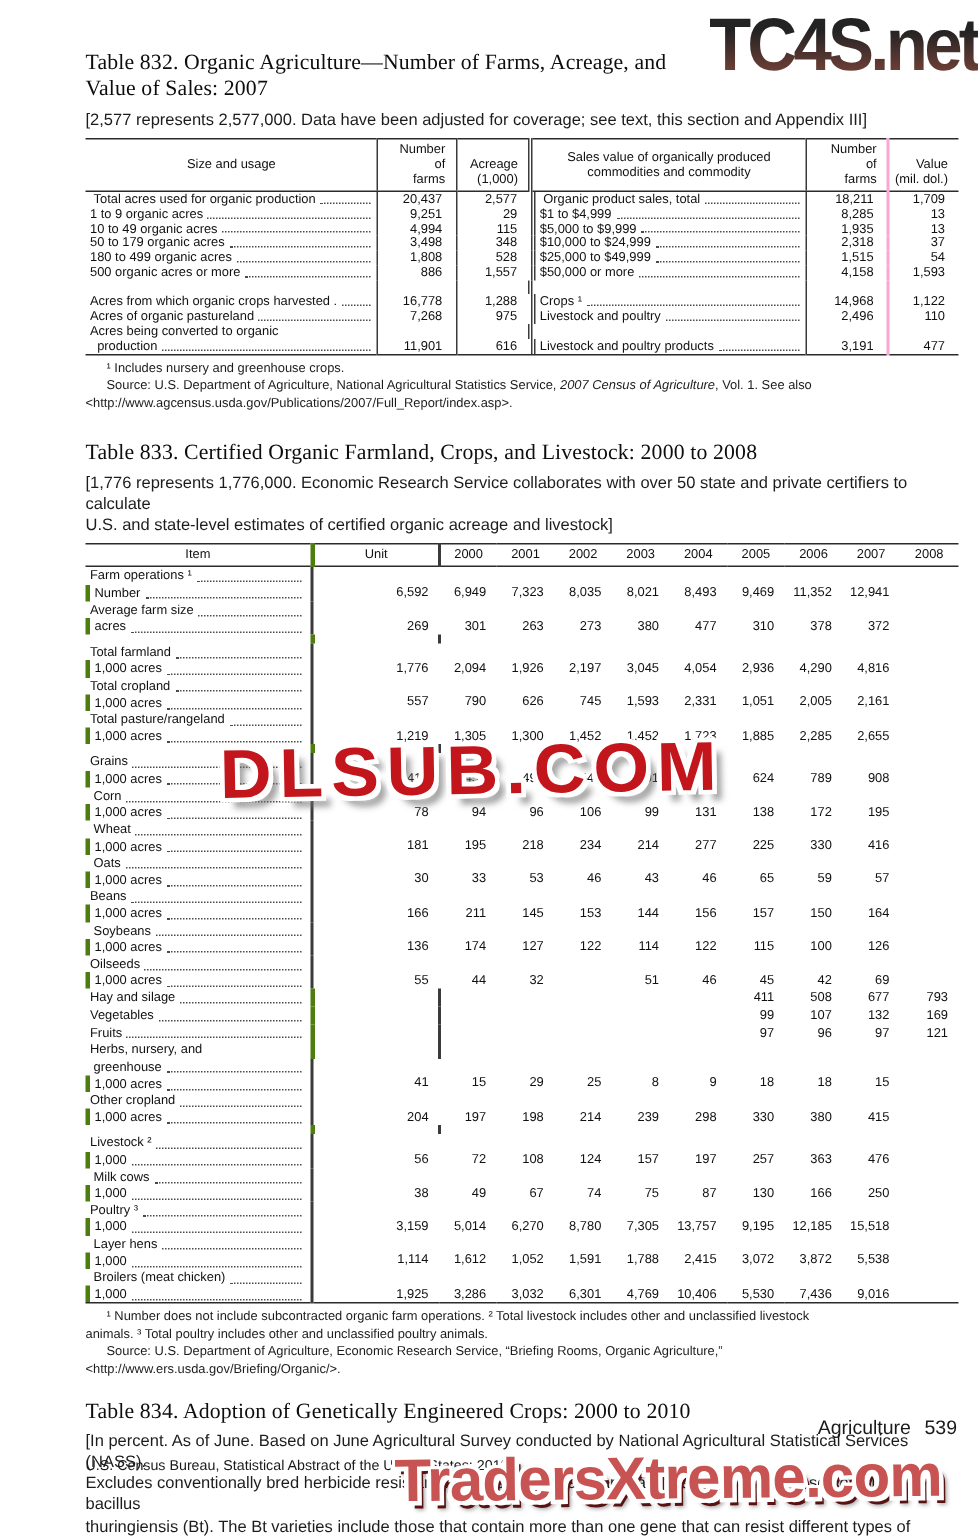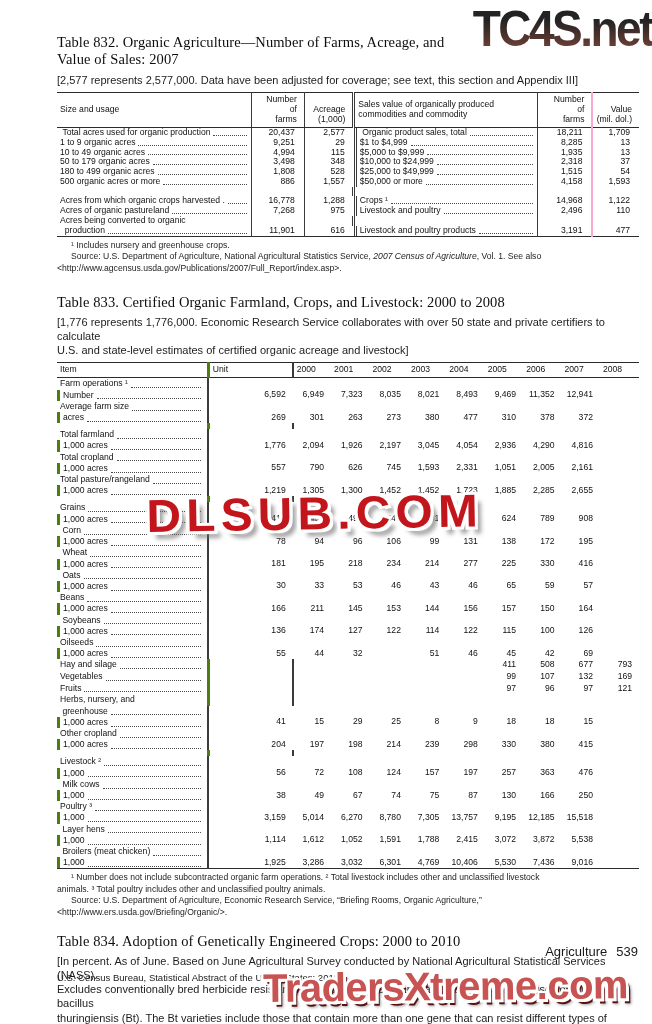--- a/index.html
+++ b/index.html
@@ -20,21 +20,21 @@
     font-size:11px; line-height:1.28; white-space:pre-line;
     margin:4px 0 5px 0; color:#1c1c1c;
   }
   .fnotes { margin-top:3px; font-size:8.6px; line-height:1.32; color:#1c1c1c; }
   .fnotes p { text-indent:14px; white-space:pre-line; }
   .fnotes i { font-style:italic; }
 
   table { width:100%; border-collapse:collapse; table-layout:fixed;
           font-size:8.6px; color:#111; }
   table { border-top:1.5px solid #2b2b2b; border-bottom:1.5px solid #2b2b2b; }
-  thead th { font-weight:normal; vertical-align:bottom; text-align:left;
+  thead th { font-weight:normal; vertical-align:bottom; text-align:center;
              padding:2px 3px; line-height:1.16; white-space:pre-line;
              border-bottom:1px solid #2b2b2b; }
   td { vertical-align:bottom; padding:0 0 .5px 0; }
 
   
   #t832 td { line-height:9.4px; }
   #t832 .spacer td { height:9px; }
   #t832 th.c0, #t832 th.c3 { vertical-align:middle; }
   #t832 .c1, #t832 .c2, #t832 .c4, #t832 .c5 { text-align:right; padding-right:9px; }
   #t832 th.c1, #t832 th.c2, #t832 th.c4, #t832 th.c5 { text-align:right; padding-right:7px; }

